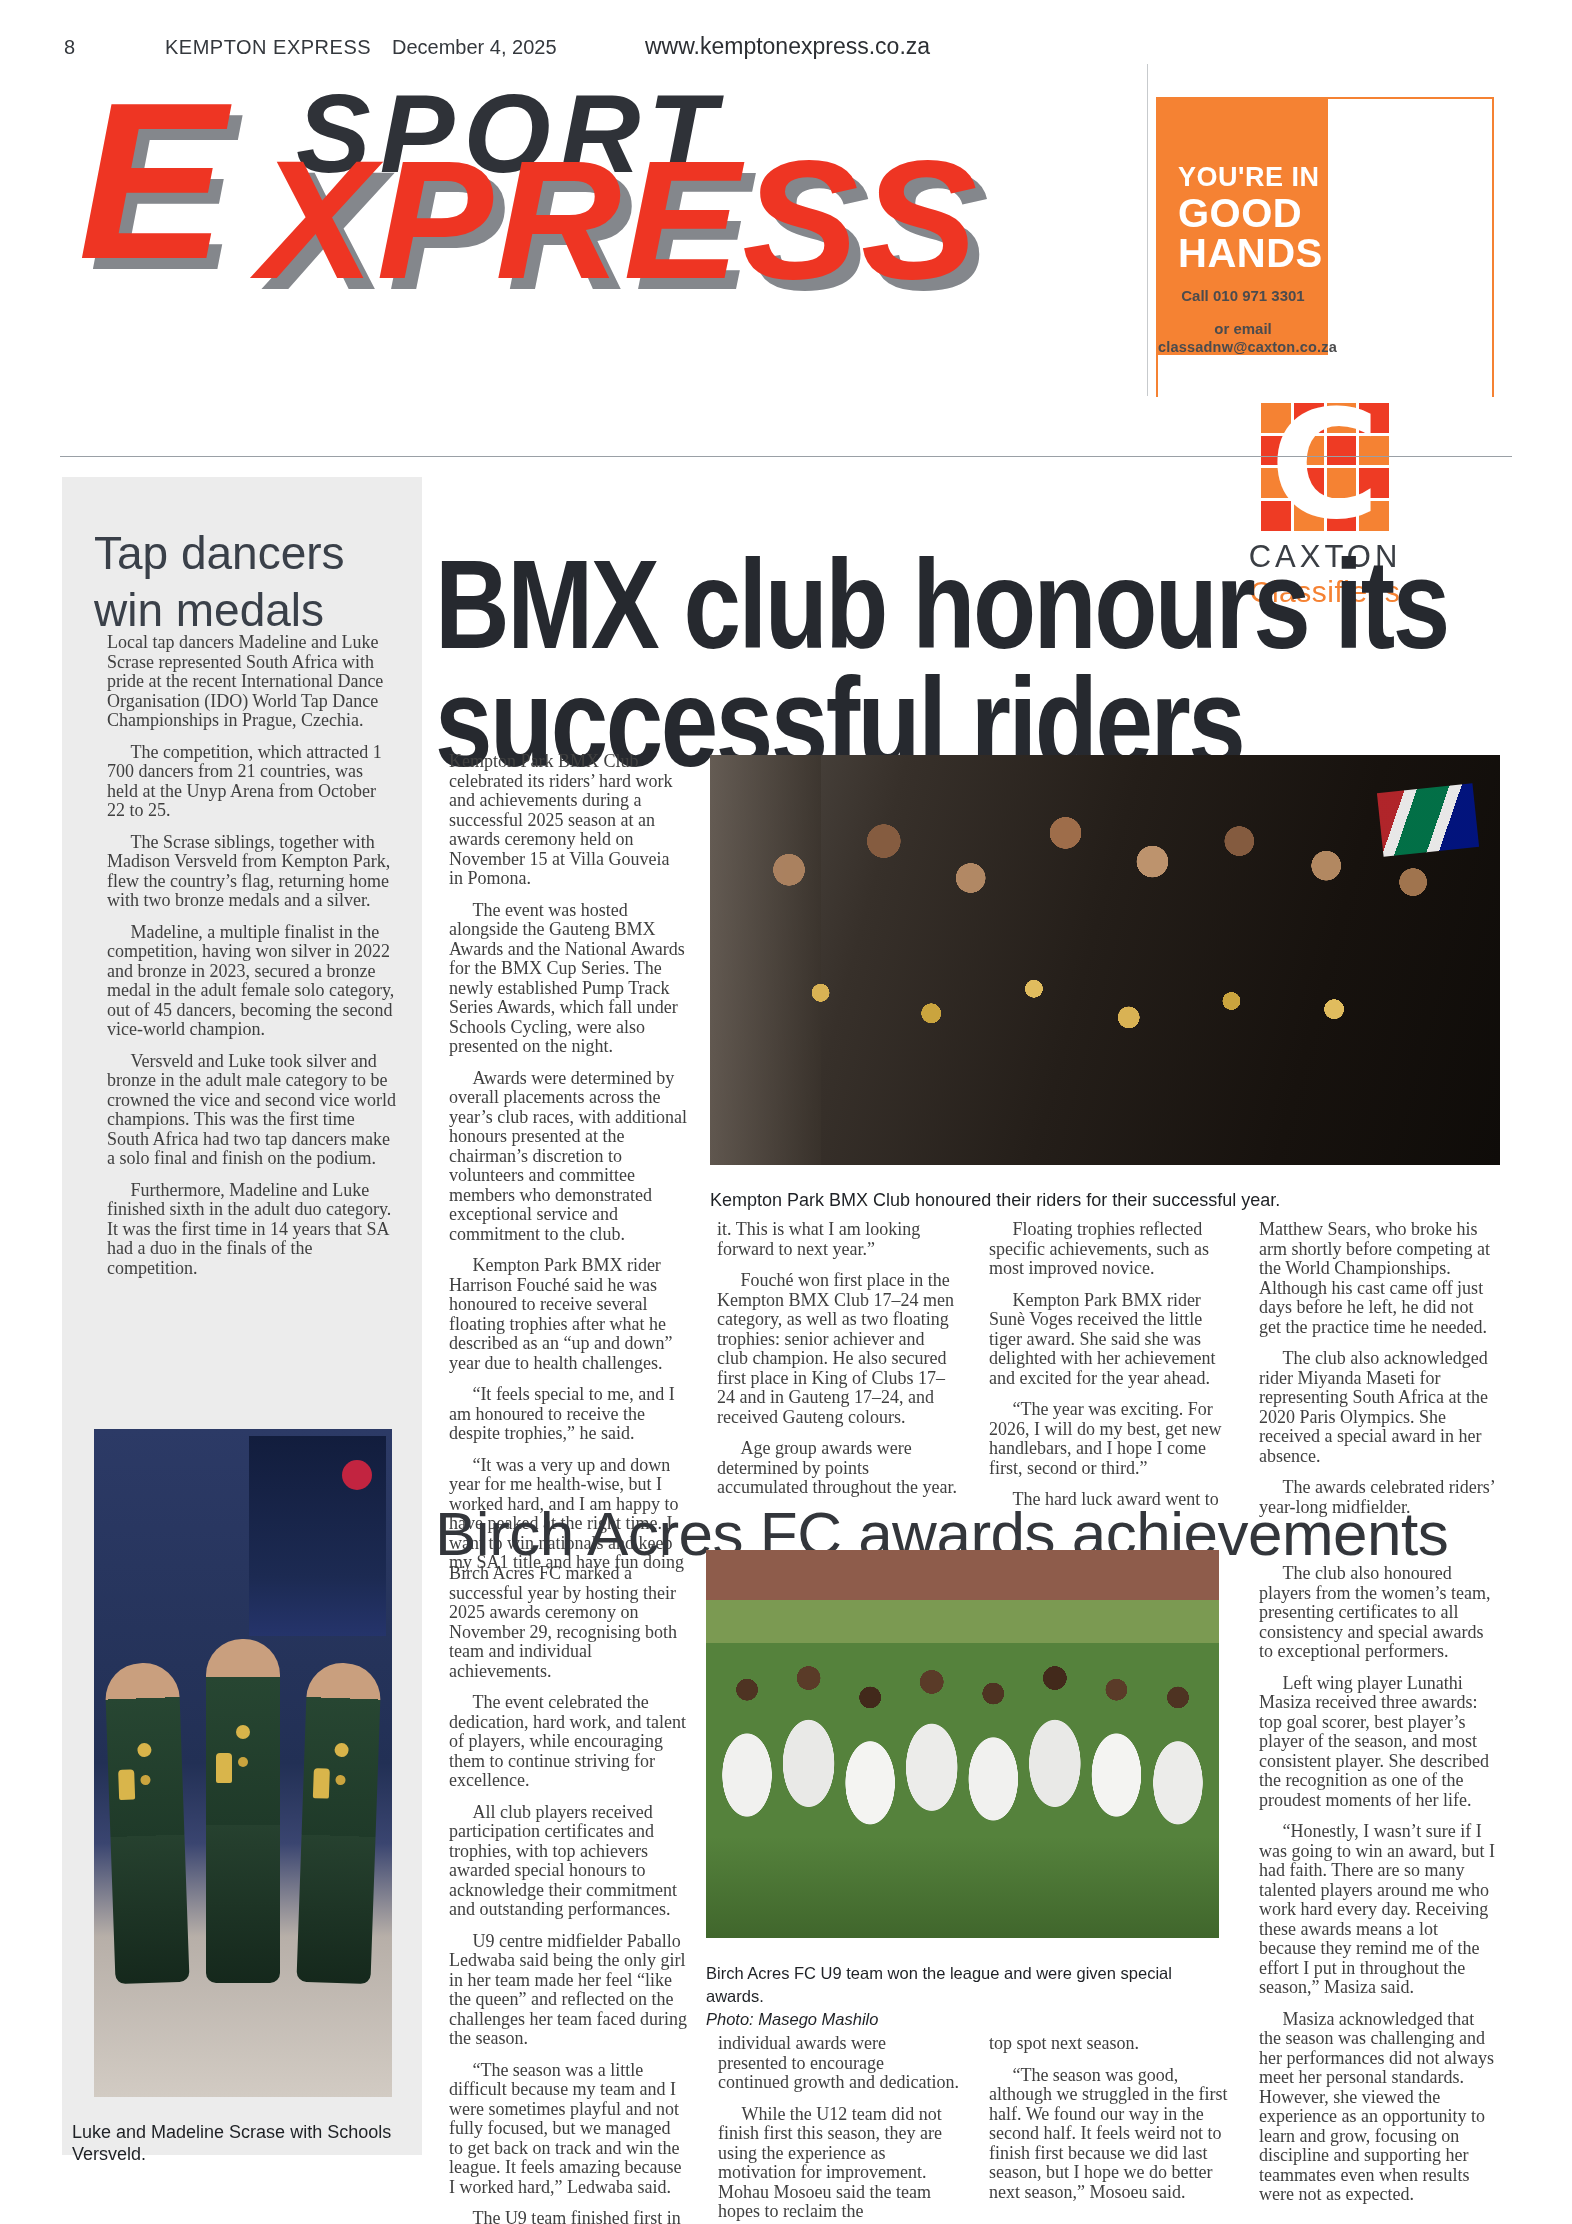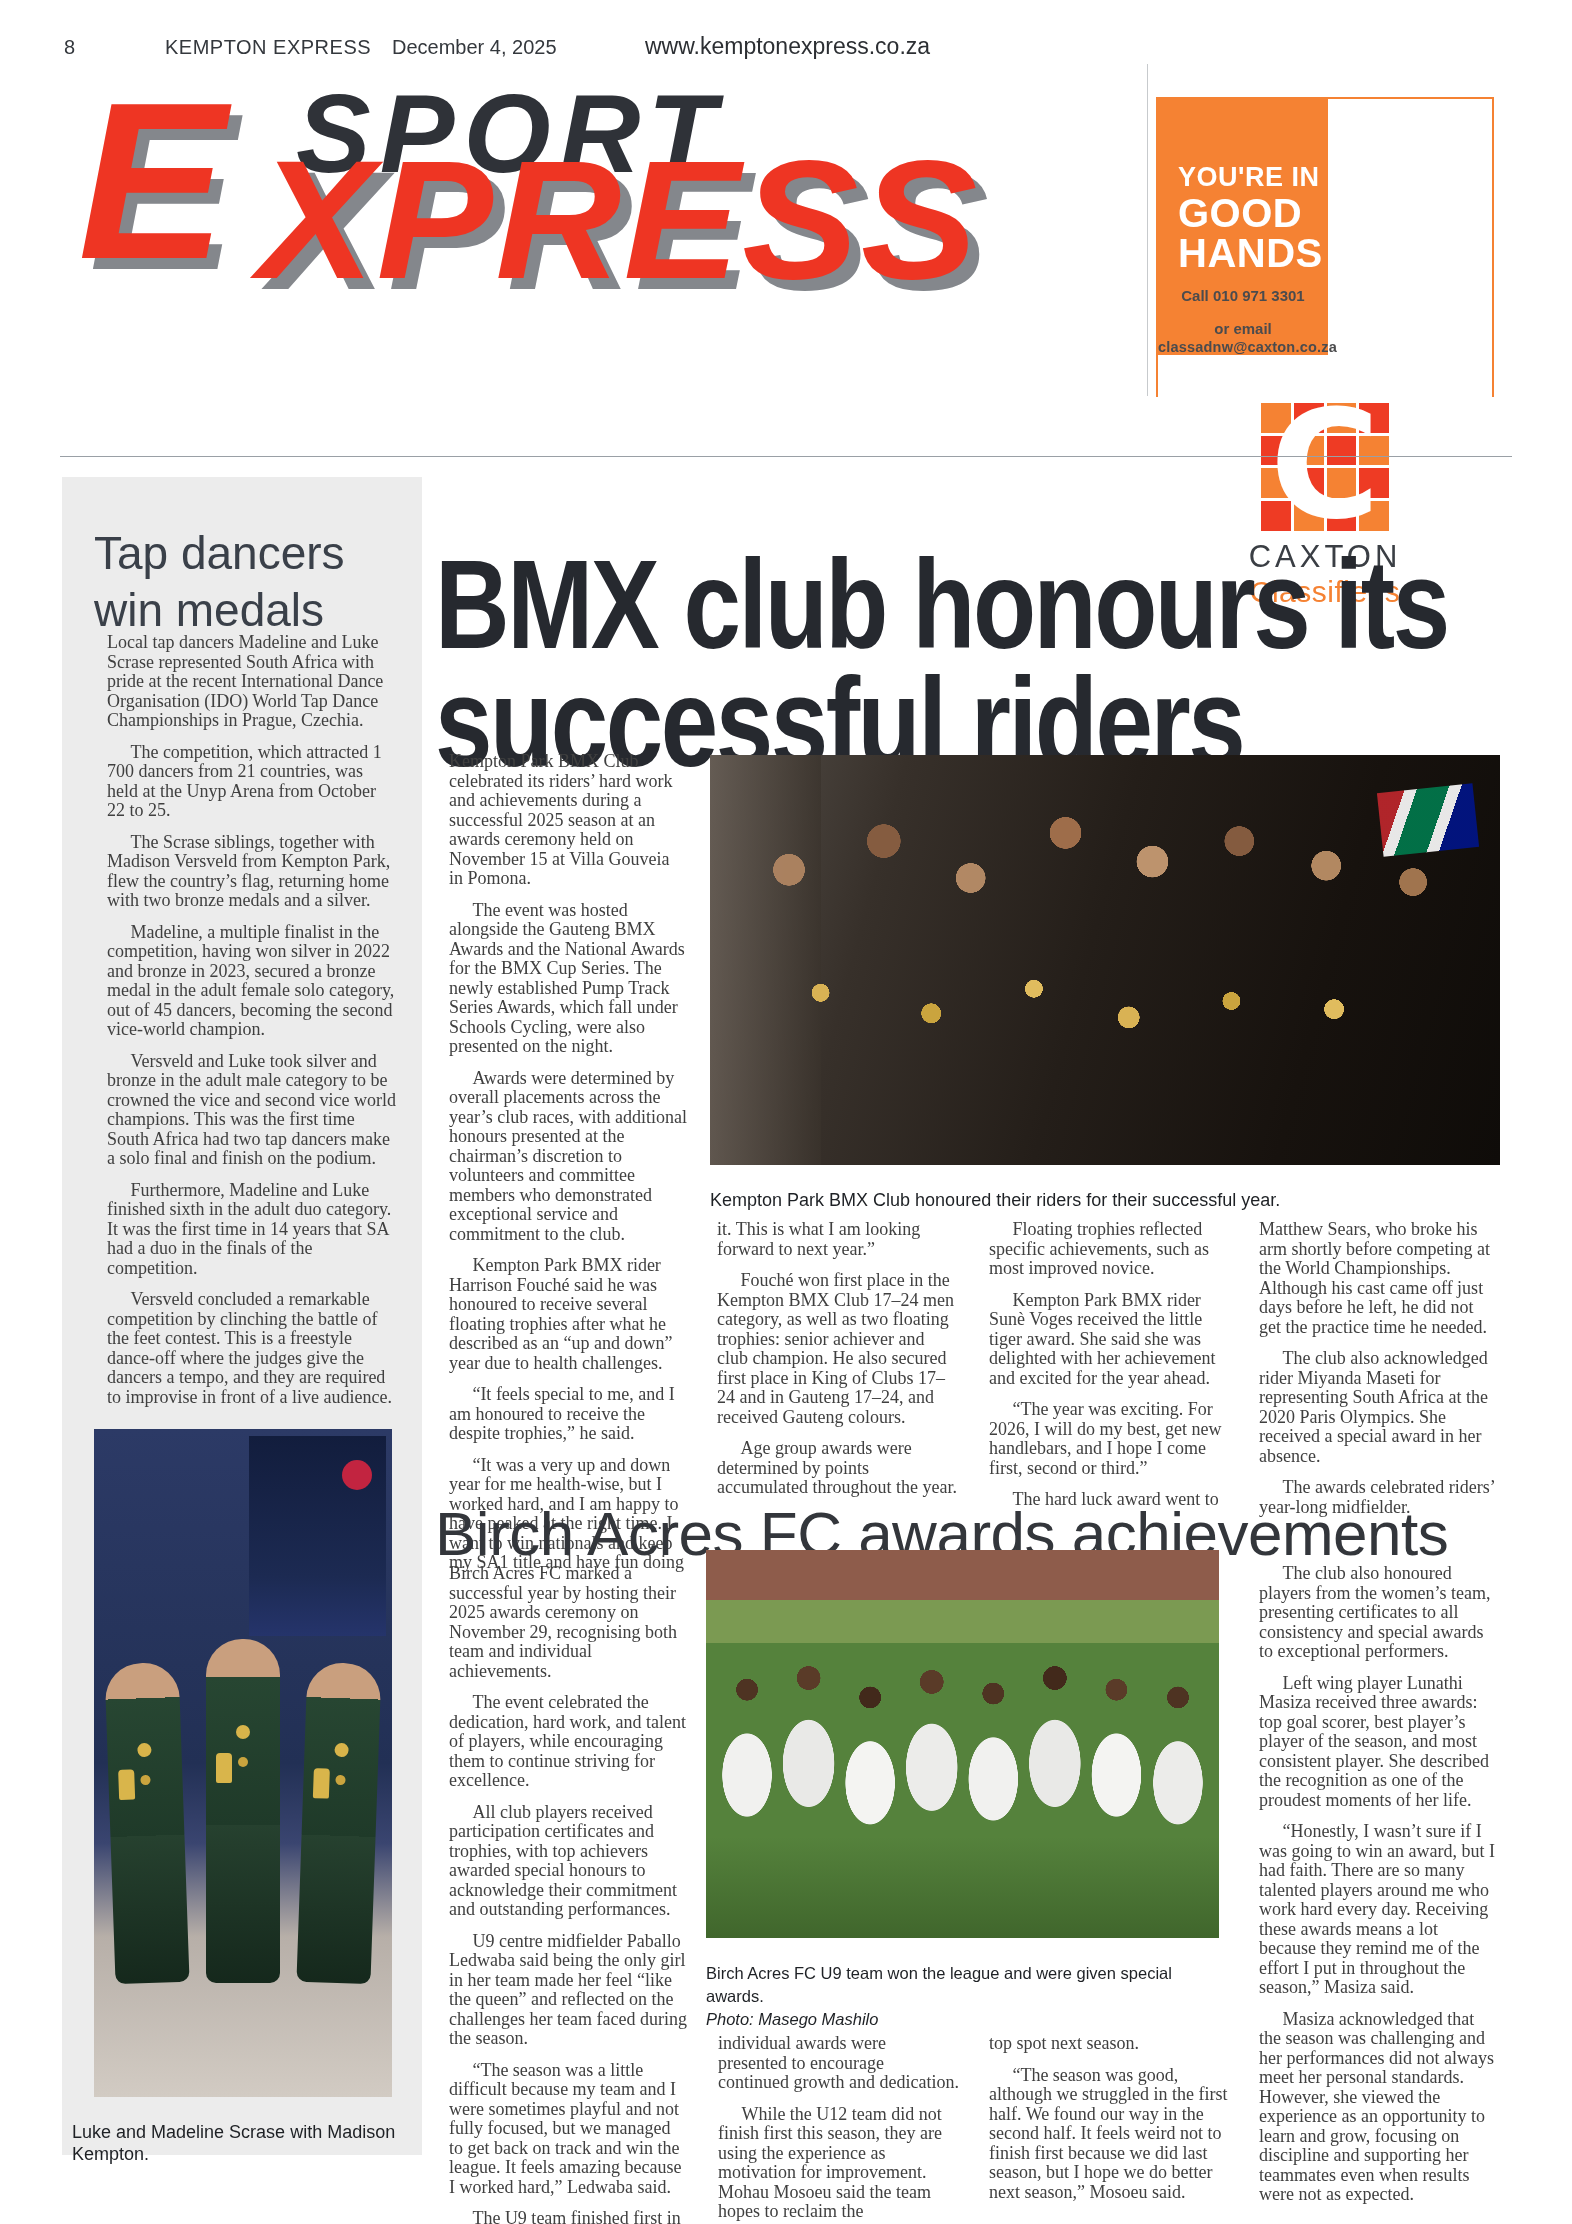--- a/index.html
+++ b/index.html
@@ -190,29 +190,28 @@
       <span>Tap dancers</span>
       <span>win medals</span>
     </h2>
     <div class="tap-body serif-body">
         <p>Local tap dancers Madeline and Luke Scrase represented South Africa with pride at the recent International Dance Organisation (IDO) World Tap Dance Championships in Prague, Czechia.</p>
         <p>The competition, which attracted 1 700 dancers from 21 countries, was held at the Unyp Arena from October 22 to 25.</p>
         <p>The Scrase siblings, together with Madison Versveld from Kempton Park, flew the country’s flag, returning home with two bronze medals and a silver.</p>
         <p>Madeline, a multiple finalist in the competition, having won silver in 2022 and bronze in 2023, secured a bronze medal in the adult female solo category, out of 45 dancers, becoming the second vice-world champion.</p>
         <p>Versveld and Luke took silver and bronze in the adult male category to be crowned the vice and second vice world champions. This was the first time South Africa had two tap dancers make a solo final and finish on the podium.</p>
         <p>Furthermore, Madeline and Luke finished sixth in the adult duo category. It was the first time in 14 years that SA had a duo in the finals of the competition.</p>
-        <p>Versveld concluded a remarkable competition by clinching the battle of the feet contest. This is a freestyle dance-off where the judges give the dancers a tempo, and they are required to improvise in front of a live audience.</p>
       </div>
     <div class="photo tap-photo">
       <div class="tp-banner"></div>
       <div class="tp-fig tp-f1"></div>
       <div class="tp-fig tp-f2"></div>
       <div class="tp-fig tp-f3"></div>
     </div>
-    <div class="caption tap-caption">Luke and Madeline Scrase with Madison Kempton.</div>
+    <div class="caption tap-caption">Luke and Madeline Scrase with Schools Versveld.</div>
   </section>
 
   <section>
     <h1 class="bmx-title">
       <span>BMX club honours its</span>
       <span>successful riders</span>
     </h1>
     <div class="col serif-body bmx-c1">
         <p>Kempton Park BMX Club celebrated its riders’ hard work and achievements during a successful 2025 season at an awards ceremony held on November 15 at Villa Gouveia in Pomona.</p>
         <p>The event was hosted alongside the Gauteng BMX Awards and the National Awards for the BMX Cup Series. The newly established Pump Track Series Awards, which fall under Schools Cycling, were also presented on the night.</p>

